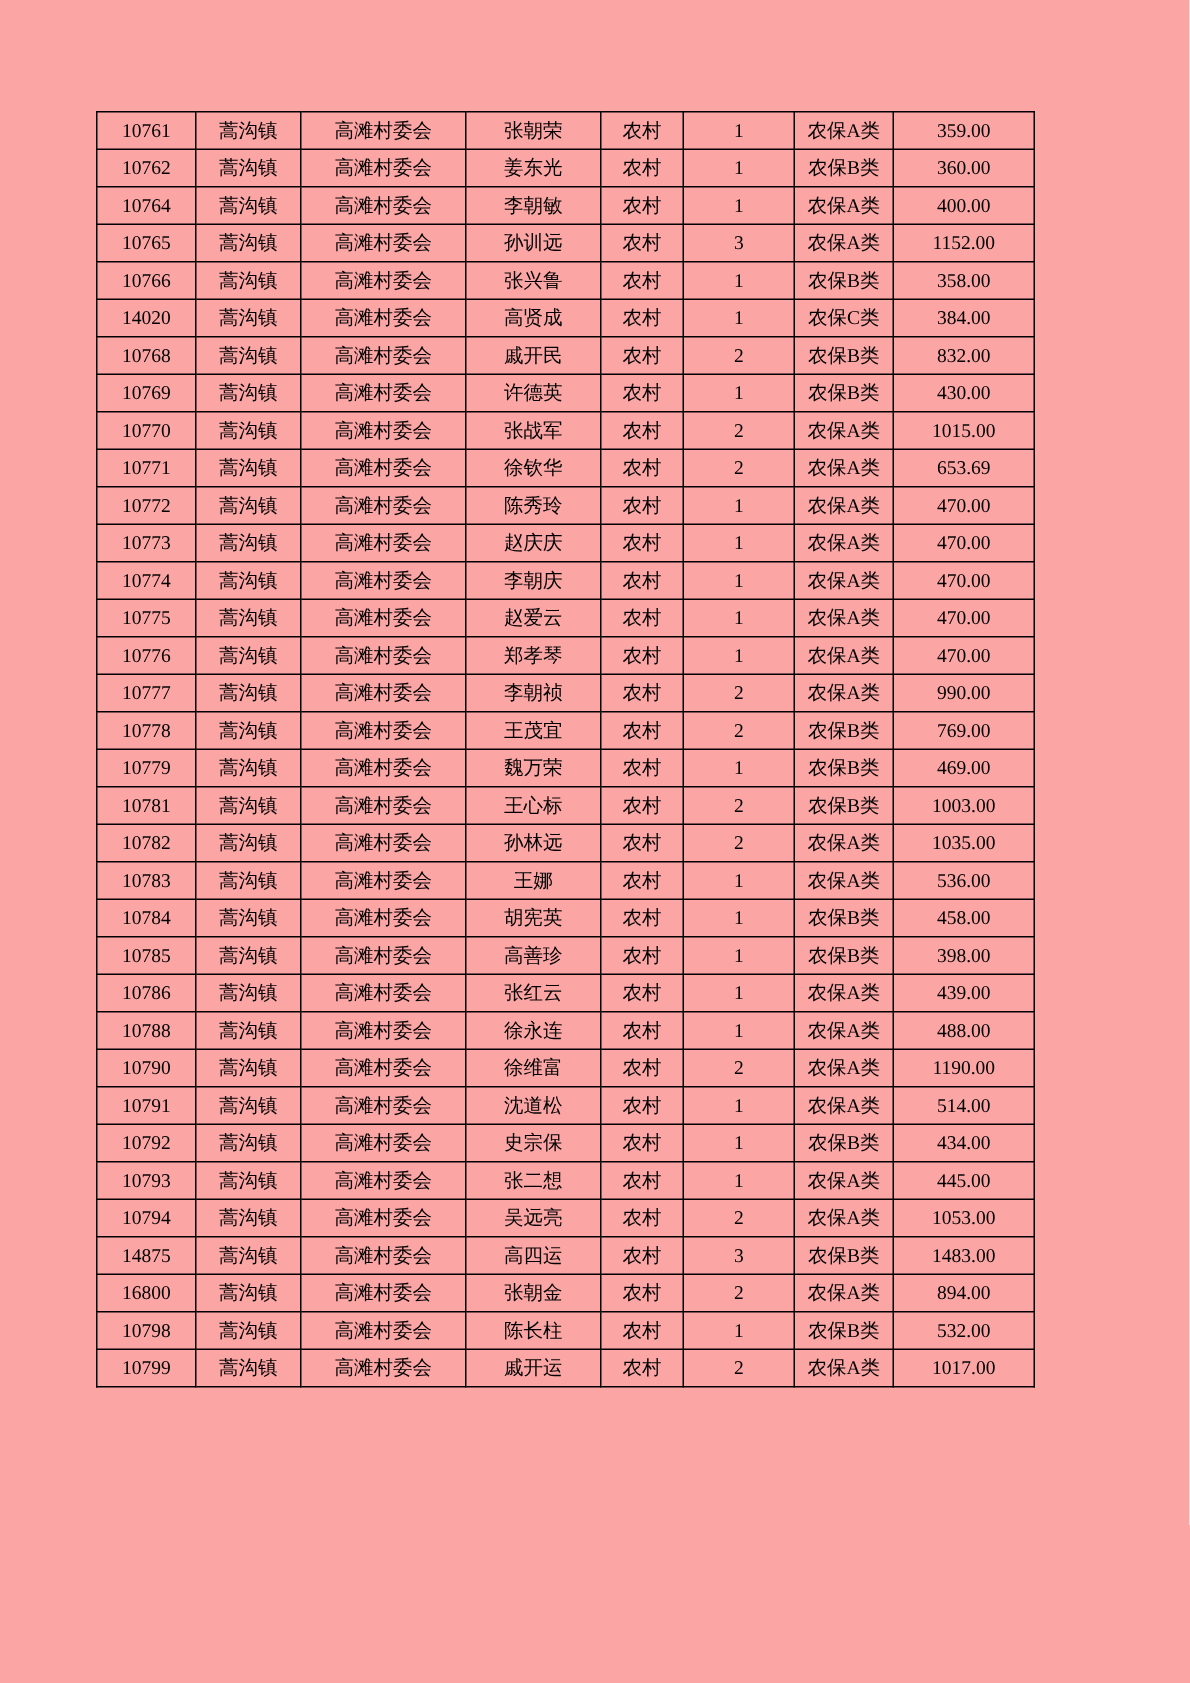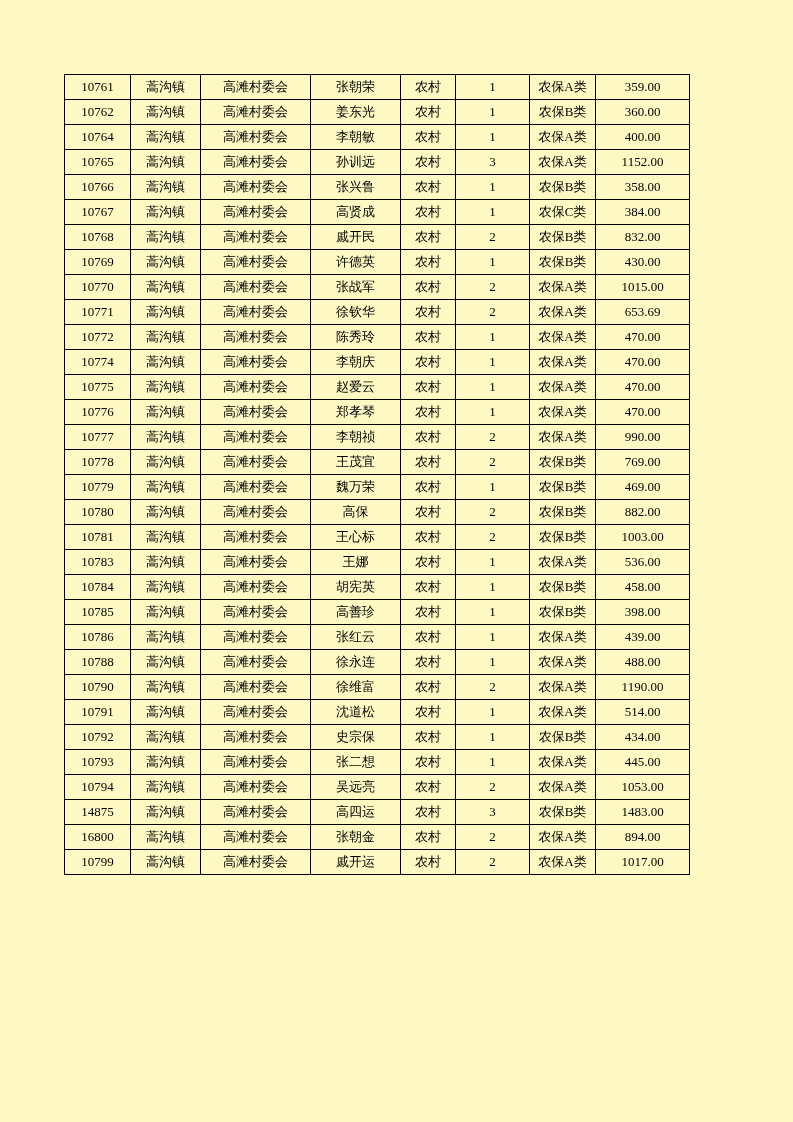--- a/index.html
+++ b/index.html
@@ -4,21 +4,21 @@
 <style>
   html, body {
     margin: 0;
     padding: 0;
     background: #ffffff;
   }
   .page {
     position: relative;
     width: 793px;
     height: 1122px;
-    background: #fef9c3;
+    background: #fca5a5;
     font-family: "Liberation Serif", serif;
     overflow: hidden;
   }
   table.data-table {
     position: absolute;
     left: 64px;
     top: 74px;
     border-collapse: collapse;
     table-layout: fixed;
   }
@@ -102,21 +102,21 @@
           <td>10766</td>
           <td>蒿沟镇</td>
           <td>高滩村委会</td>
           <td>张兴鲁</td>
           <td>农村</td>
           <td>1</td>
           <td>农保B类</td>
           <td>358.00</td>
         </tr>
         <tr>
-          <td>10767</td>
+          <td>14020</td>
           <td>蒿沟镇</td>
           <td>高滩村委会</td>
           <td>高贤成</td>
           <td>农村</td>
           <td>1</td>
           <td>农保C类</td>
           <td>384.00</td>
         </tr>
         <tr>
           <td>10768</td>
@@ -162,20 +162,30 @@
           <td>10772</td>
           <td>蒿沟镇</td>
           <td>高滩村委会</td>
           <td>陈秀玲</td>
           <td>农村</td>
           <td>1</td>
           <td>农保A类</td>
           <td>470.00</td>
         </tr>
         <tr>
+          <td>10773</td>
+          <td>蒿沟镇</td>
+          <td>高滩村委会</td>
+          <td>赵庆庆</td>
+          <td>农村</td>
+          <td>1</td>
+          <td>农保A类</td>
+          <td>470.00</td>
+        </tr>
+        <tr>
           <td>10774</td>
           <td>蒿沟镇</td>
           <td>高滩村委会</td>
           <td>李朝庆</td>
           <td>农村</td>
           <td>1</td>
           <td>农保A类</td>
           <td>470.00</td>
         </tr>
         <tr>
@@ -222,40 +232,40 @@
           <td>10779</td>
           <td>蒿沟镇</td>
           <td>高滩村委会</td>
           <td>魏万荣</td>
           <td>农村</td>
           <td>1</td>
           <td>农保B类</td>
           <td>469.00</td>
         </tr>
         <tr>
-          <td>10780</td>
-          <td>蒿沟镇</td>
-          <td>高滩村委会</td>
-          <td>高保</td>
-          <td>农村</td>
-          <td>2</td>
-          <td>农保B类</td>
-          <td>882.00</td>
-        </tr>
-        <tr>
           <td>10781</td>
           <td>蒿沟镇</td>
           <td>高滩村委会</td>
           <td>王心标</td>
           <td>农村</td>
           <td>2</td>
           <td>农保B类</td>
           <td>1003.00</td>
         </tr>
         <tr>
+          <td>10782</td>
+          <td>蒿沟镇</td>
+          <td>高滩村委会</td>
+          <td>孙林远</td>
+          <td>农村</td>
+          <td>2</td>
+          <td>农保A类</td>
+          <td>1035.00</td>
+        </tr>
+        <tr>
           <td>10783</td>
           <td>蒿沟镇</td>
           <td>高滩村委会</td>
           <td>王娜</td>
           <td>农村</td>
           <td>1</td>
           <td>农保A类</td>
           <td>536.00</td>
         </tr>
         <tr>
@@ -360,20 +370,30 @@
         </tr>
         <tr>
           <td>16800</td>
           <td>蒿沟镇</td>
           <td>高滩村委会</td>
           <td>张朝金</td>
           <td>农村</td>
           <td>2</td>
           <td>农保A类</td>
           <td>894.00</td>
+        </tr>
+        <tr>
+          <td>10798</td>
+          <td>蒿沟镇</td>
+          <td>高滩村委会</td>
+          <td>陈长柱</td>
+          <td>农村</td>
+          <td>1</td>
+          <td>农保B类</td>
+          <td>532.00</td>
         </tr>
         <tr>
           <td>10799</td>
           <td>蒿沟镇</td>
           <td>高滩村委会</td>
           <td>戚开运</td>
           <td>农村</td>
           <td>2</td>
           <td>农保A类</td>
           <td>1017.00</td>

